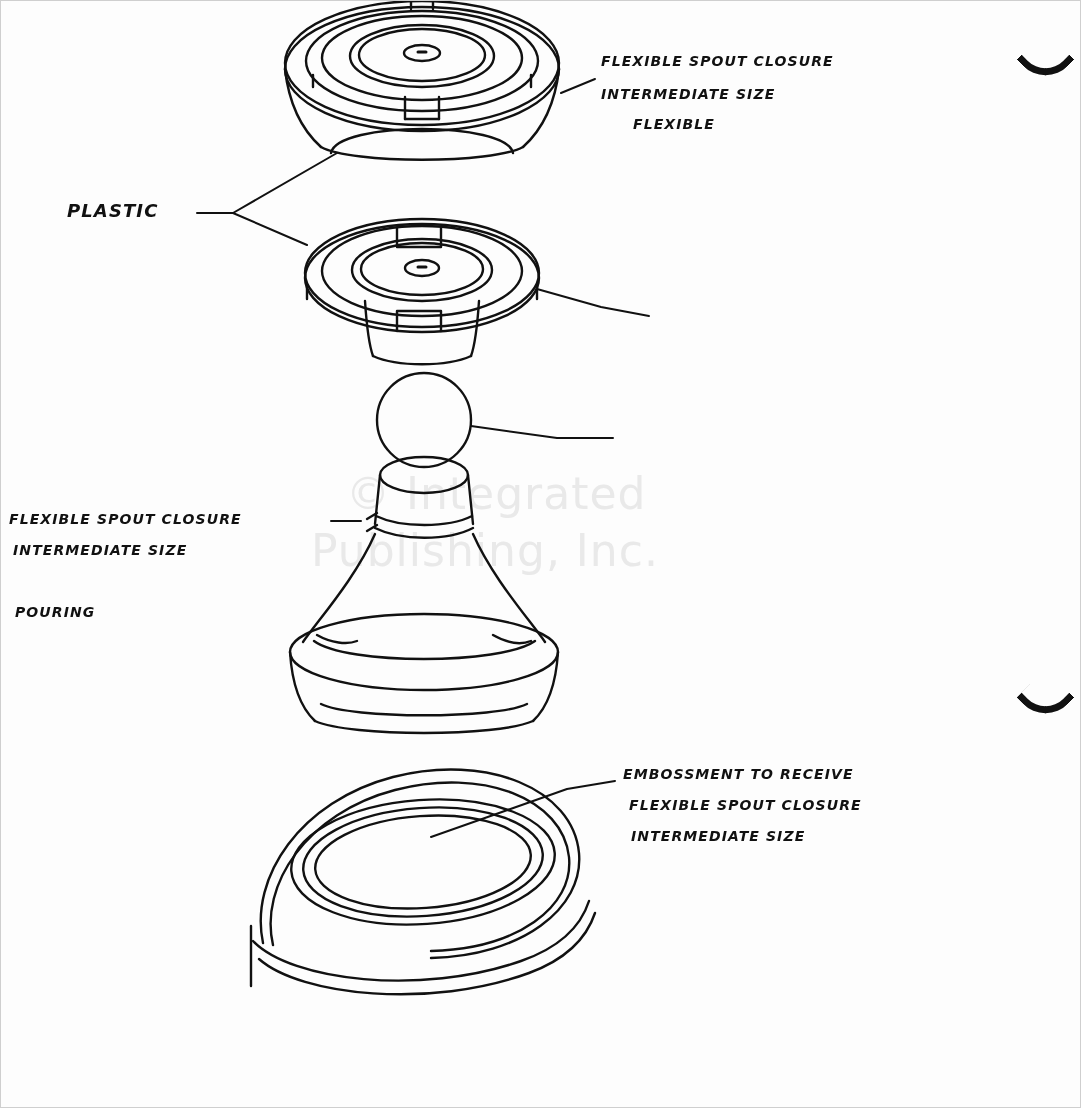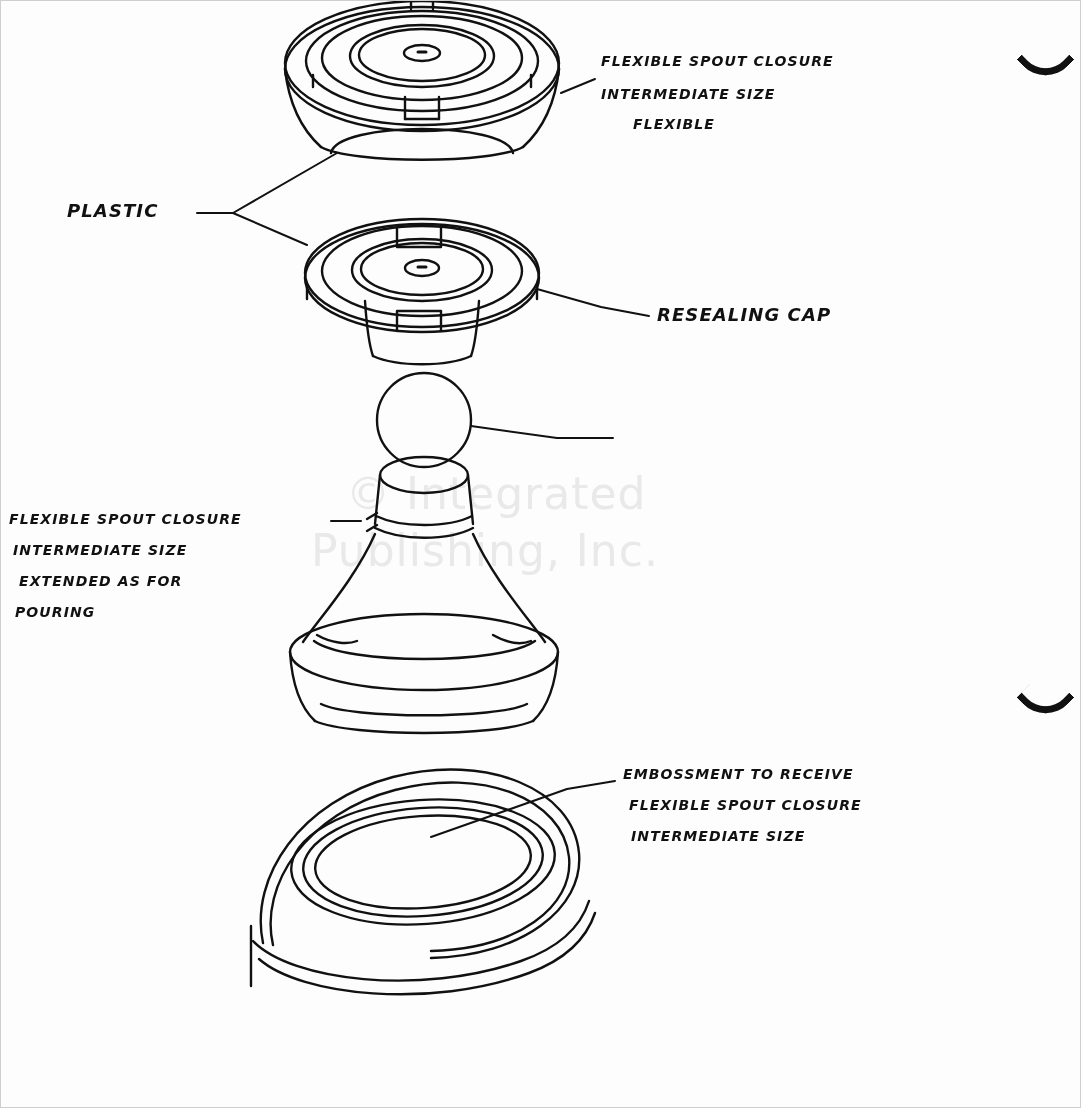--- a/index.html
+++ b/index.html
@@ -176,26 +176,24 @@
       </g>
     </g>
   </svg>
 
   <div class="label-text t-small" style="left:600px; top:50px;">FLEXIBLE SPOUT CLOSURE</div>
   <div class="label-text t-small" style="left:600px; top:83px;">INTERMEDIATE SIZE</div>
   <div class="label-text t-small" style="left:632px; top:113px;">FLEXIBLE</div>
 
   <div class="label-text t-mid" style="left:66px; top:196px;">PLASTIC</div>
 
-  <div class="label-text t-mid" style="left:656px; top:300px;">RESEALING CAP</div>
 
 
   <div class="label-text t-small" style="left:8px; top:508px;">FLEXIBLE SPOUT CLOSURE</div>
   <div class="label-text t-small" style="left:12px; top:539px;">INTERMEDIATE SIZE</div>
-  <div class="label-text t-small" style="left:18px; top:570px;">EXTENDED AS FOR</div>
   <div class="label-text t-small" style="left:14px; top:601px;">POURING</div>
 
   <div class="label-text t-small" style="left:622px; top:763px;">EMBOSSMENT TO RECEIVE</div>
   <div class="label-text t-small" style="left:628px; top:794px;">FLEXIBLE SPOUT CLOSURE</div>
   <div class="label-text t-small" style="left:630px; top:825px;">INTERMEDIATE SIZE</div>
 
 
   <div class="corner" style="right:14px; top:38px; transform: rotate(45deg);"></div>
   <div class="corner" style="right:14px; top:676px; transform: rotate(45deg);"></div>
 

